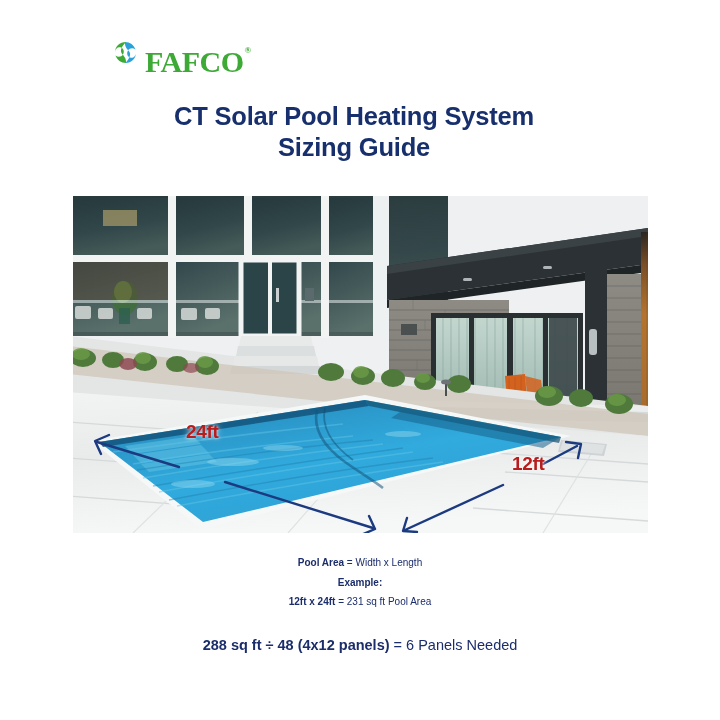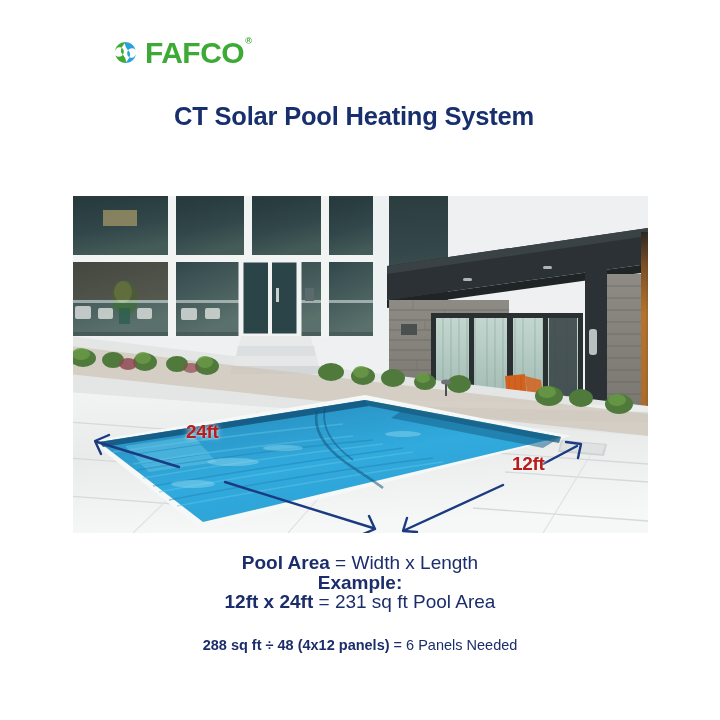--- a/index.html
+++ b/index.html
@@ -25,28 +25,28 @@
     align-items: center;
     height: 32px;
   }
   .logo-mark {
     width: 25px;
     height: 25px;
     flex: 0 0 auto;
     margin-right: 7px;
   }
   .logo-word {
-    font-family: Liberation Sans, sans-serif;
+    font-family: Liberation Serif, serif;
     font-weight: bold;
     font-size: 30px;
     letter-spacing: -0.5px;
     color: #3caa35;
     line-height: 1;
     position: relative;
-    top: 1px;
+    top: 10px;
   }
   .logo-tm {
     font-size: 9px;
     vertical-align: super;
     position: relative;
     top: -8px;
     left: 1px;
     color: #3caa35;
     font-weight: bold;
   }
@@ -89,21 +89,21 @@
   .dim-12 { left: 512px; top: 453px; }
 
   
   .formula-block {
     position: absolute;
     width: 720px;
     left: 0;
     text-align: center;
     line-height: 19.5px;
   }
-  .formula-block.one { top: 553px; font-size: 19px; }
+  .formula-block.one { top: 553px; font-size: 10px; }
   .formula-block.two { top: 636px; font-size: 14.5px; }
   .formula-block .line { white-space: nowrap; }
   .b { font-weight: bold; }
   .n { font-weight: normal; }
 </style>
 </head>
 <body>
 
 <div class="logo-row">
   <span class="logo-mark">
@@ -111,20 +111,21 @@
       <rect x="0" y="0" width="100" height="100" rx="16" ry="16" fill="#ffffff"></rect>
       <path d="M52 8 C26 8 8 26 8 50 C8 34 20 26 32 30 C44 34 46 48 40 58 C34 68 20 70 10 62 C16 80 32 92 52 92 C54 70 40 62 34 52 C28 42 34 26 52 8 Z" fill="#3caa35"></path>
       <path d="M50 92 C74 92 92 74 92 50 C92 66 80 74 68 70 C56 66 54 52 60 42 C66 32 80 30 90 38 C84 20 68 8 48 8 C46 30 60 38 66 48 C72 58 66 74 50 92 Z" fill="#29a2dc"></path>
     </svg>
   </span>
   <span class="logo-word"><span>FAFCO</span><sup class="logo-tm">®</sup></span>
 </div>
 
 <div class="page-title">
   <div>CT Solar Pool Heating System</div>
+  <div>Sizing Guide</div>
 </div>
 
 <div class="photo">
   <svg width="575" height="337" viewBox="0 0 575 337" aria-hidden="true">
     <defs>
       <linearGradient id="skyGlass" x1="0" y1="0" x2="0" y2="1">
         <stop offset="0%" stop-color="#2f3a3d"></stop>
         <stop offset="55%" stop-color="#3d4a4c"></stop>
         <stop offset="100%" stop-color="#56625f"></stop>
       </linearGradient>

